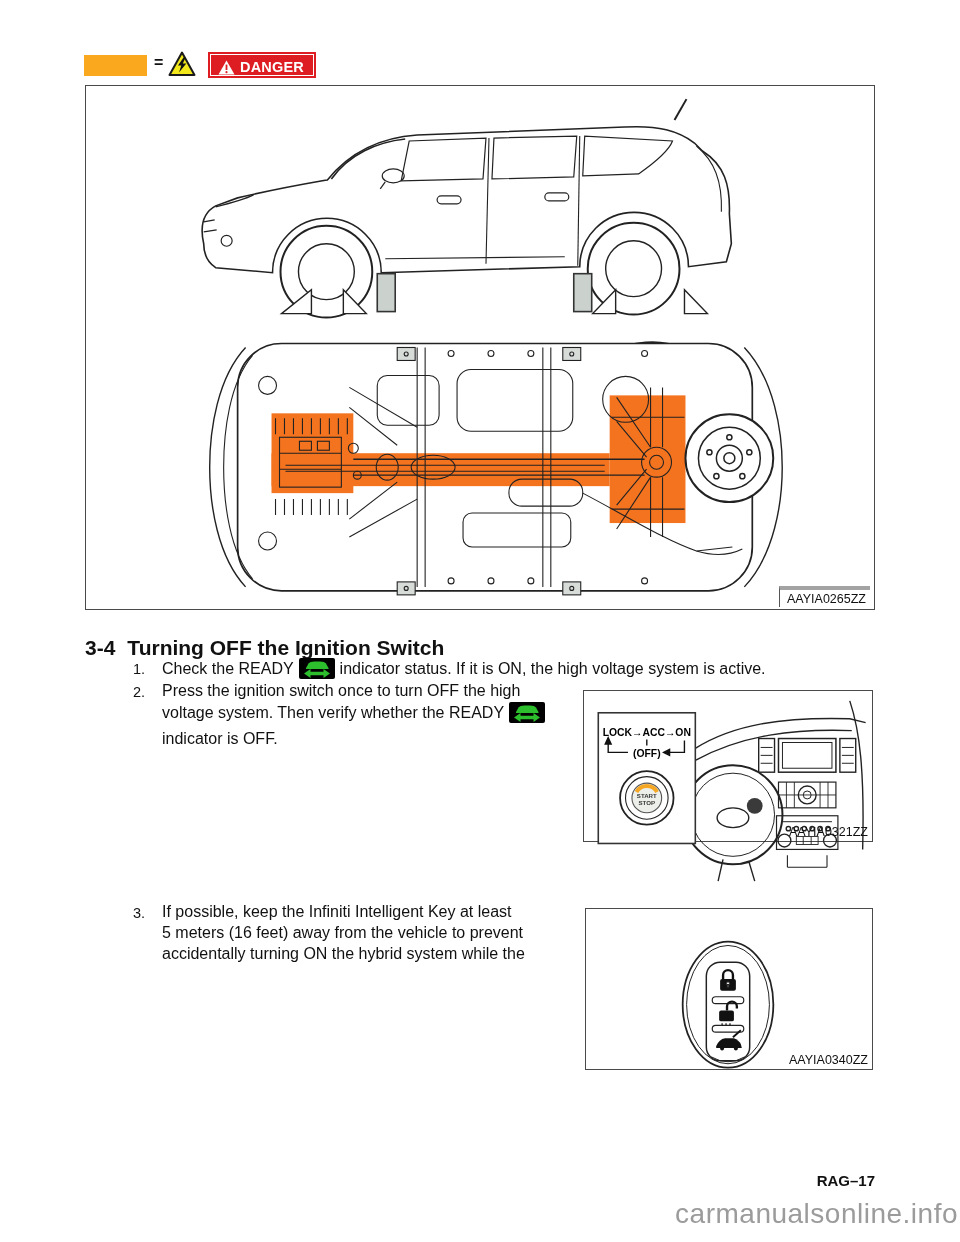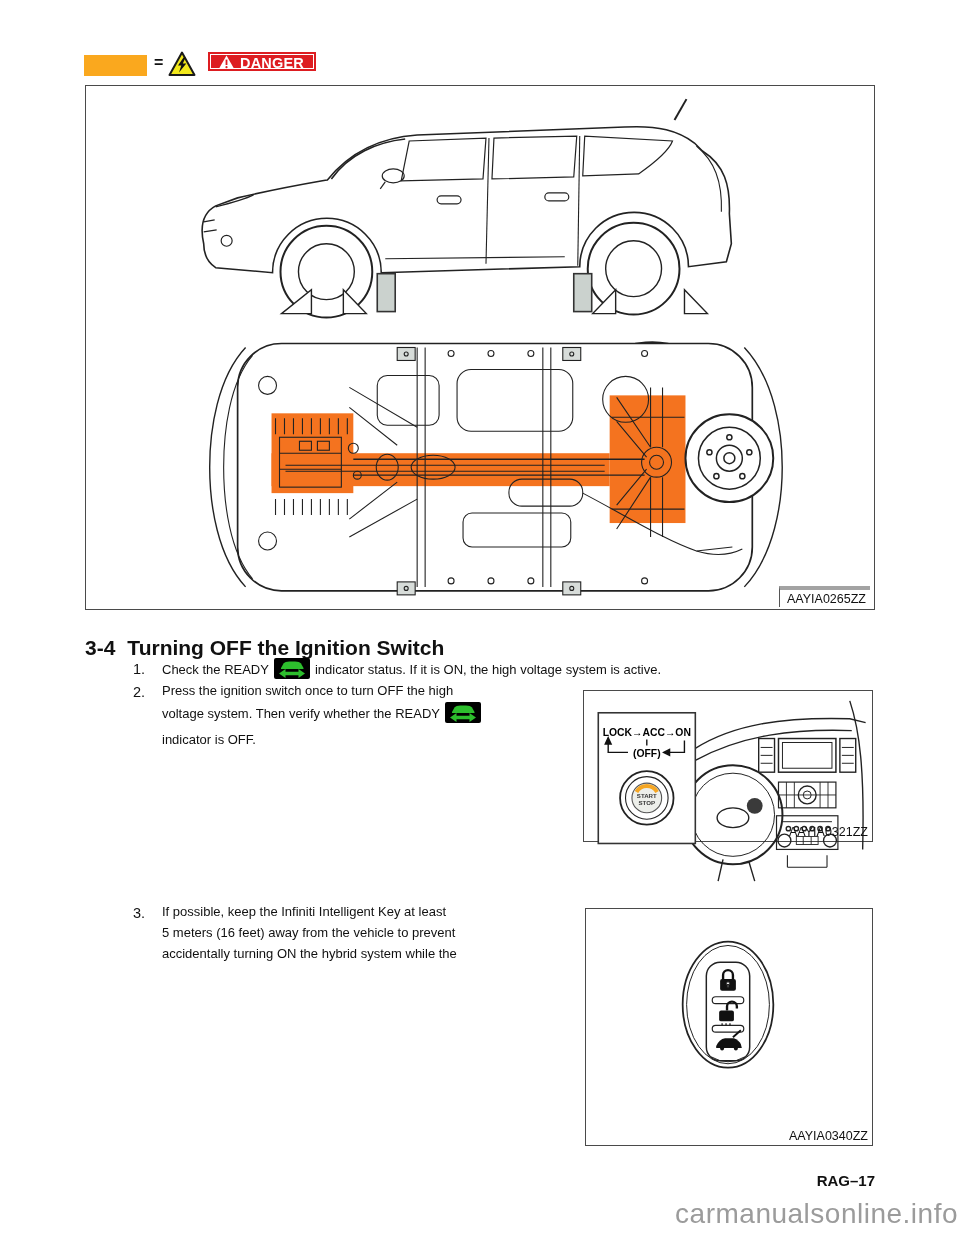--- a/index.html
+++ b/index.html
@@ -3,37 +3,37 @@
 <meta charset="utf-8">
 <style>
   html,body{margin:0;padding:0;background:#ffffff;}
   .page{position:relative;width:960px;height:1242px;background:#fff;overflow:hidden;
         font-family:"Liberation Sans","DejaVu Sans",sans-serif;color:#111;}
   .abs{position:absolute;}
   
   .swatch{left:84px;top:55px;width:63px;height:21px;background:#FAA81E;}
   .equals{left:154px;top:54px;font-size:16px;font-weight:bold;}
   .hv-tri{left:168px;top:51px;}
-  .danger-badge{left:210px;top:54px;height:15px;background:#DD1D21;border:1.5px solid #fff;
-        outline:2px solid #DD1D21;display:flex;align-items:flex-start;gap:5px;padding:0 9px 0 7px;box-sizing:border-box;}
+  .danger-badge{left:210px;top:54px;height:22px;background:#DD1D21;border:1.5px solid #fff;
+        outline:2px solid #DD1D21;display:flex;align-items:flex-end;gap:5px;padding:0 9px 0 7px;box-sizing:border-box;}
   .danger-badge span{color:#fff;font-weight:bold;font-size:14.5px;letter-spacing:0.2px;}
   
   .fig{border:1.6px solid #4a4a4a;background:#fff;box-sizing:border-box;}
   .fig-main{left:85px;top:85px;width:790px;height:525px;}
   .fig-code{position:absolute;right:4px;bottom:2px;font-size:12.5px;color:#111;}
   .fig-code.boxed{border-left:1px solid #555;border-top:4px solid #a3a3a3;padding:2px 4px 1px 7px;background:#fff;}
   
   .heading{left:85px;top:636px;font-size:21px;font-weight:bold;}
   .heading .hnum{margin-right:12px;}
   .li-num{position:absolute;font-size:14.5px;}
-  .li-text{position:absolute;font-size:13px;line-height:20.8px;}
+  .li-text{position:absolute;font-size:16px;line-height:20.8px;}
   .ready-icon{display:inline-block;vertical-align:-5px;margin:0 5px;}
   .inset{border:1.6px solid #4a4a4a;background:#fff;box-sizing:border-box;}
   .inset-1{left:583px;top:690px;width:290px;height:152px;}
-  .inset-2{left:585px;top:908px;width:288px;height:238px;}
+  .inset-2{left:585px;top:908px;width:288px;height:162px;}
   .footer-page{right:85px;top:1172px;font-size:15px;font-weight:bold;text-align:center;}
   .watermark{right:2px;top:1198px;font-size:28px;color:#9b9b9b;letter-spacing:0.5px;}
   svg text{font-family:"Liberation Sans","DejaVu Sans",sans-serif;}
 </style>
 </head>
 <body>
 
 <div class="page">
 
   <div class="abs swatch"></div>

